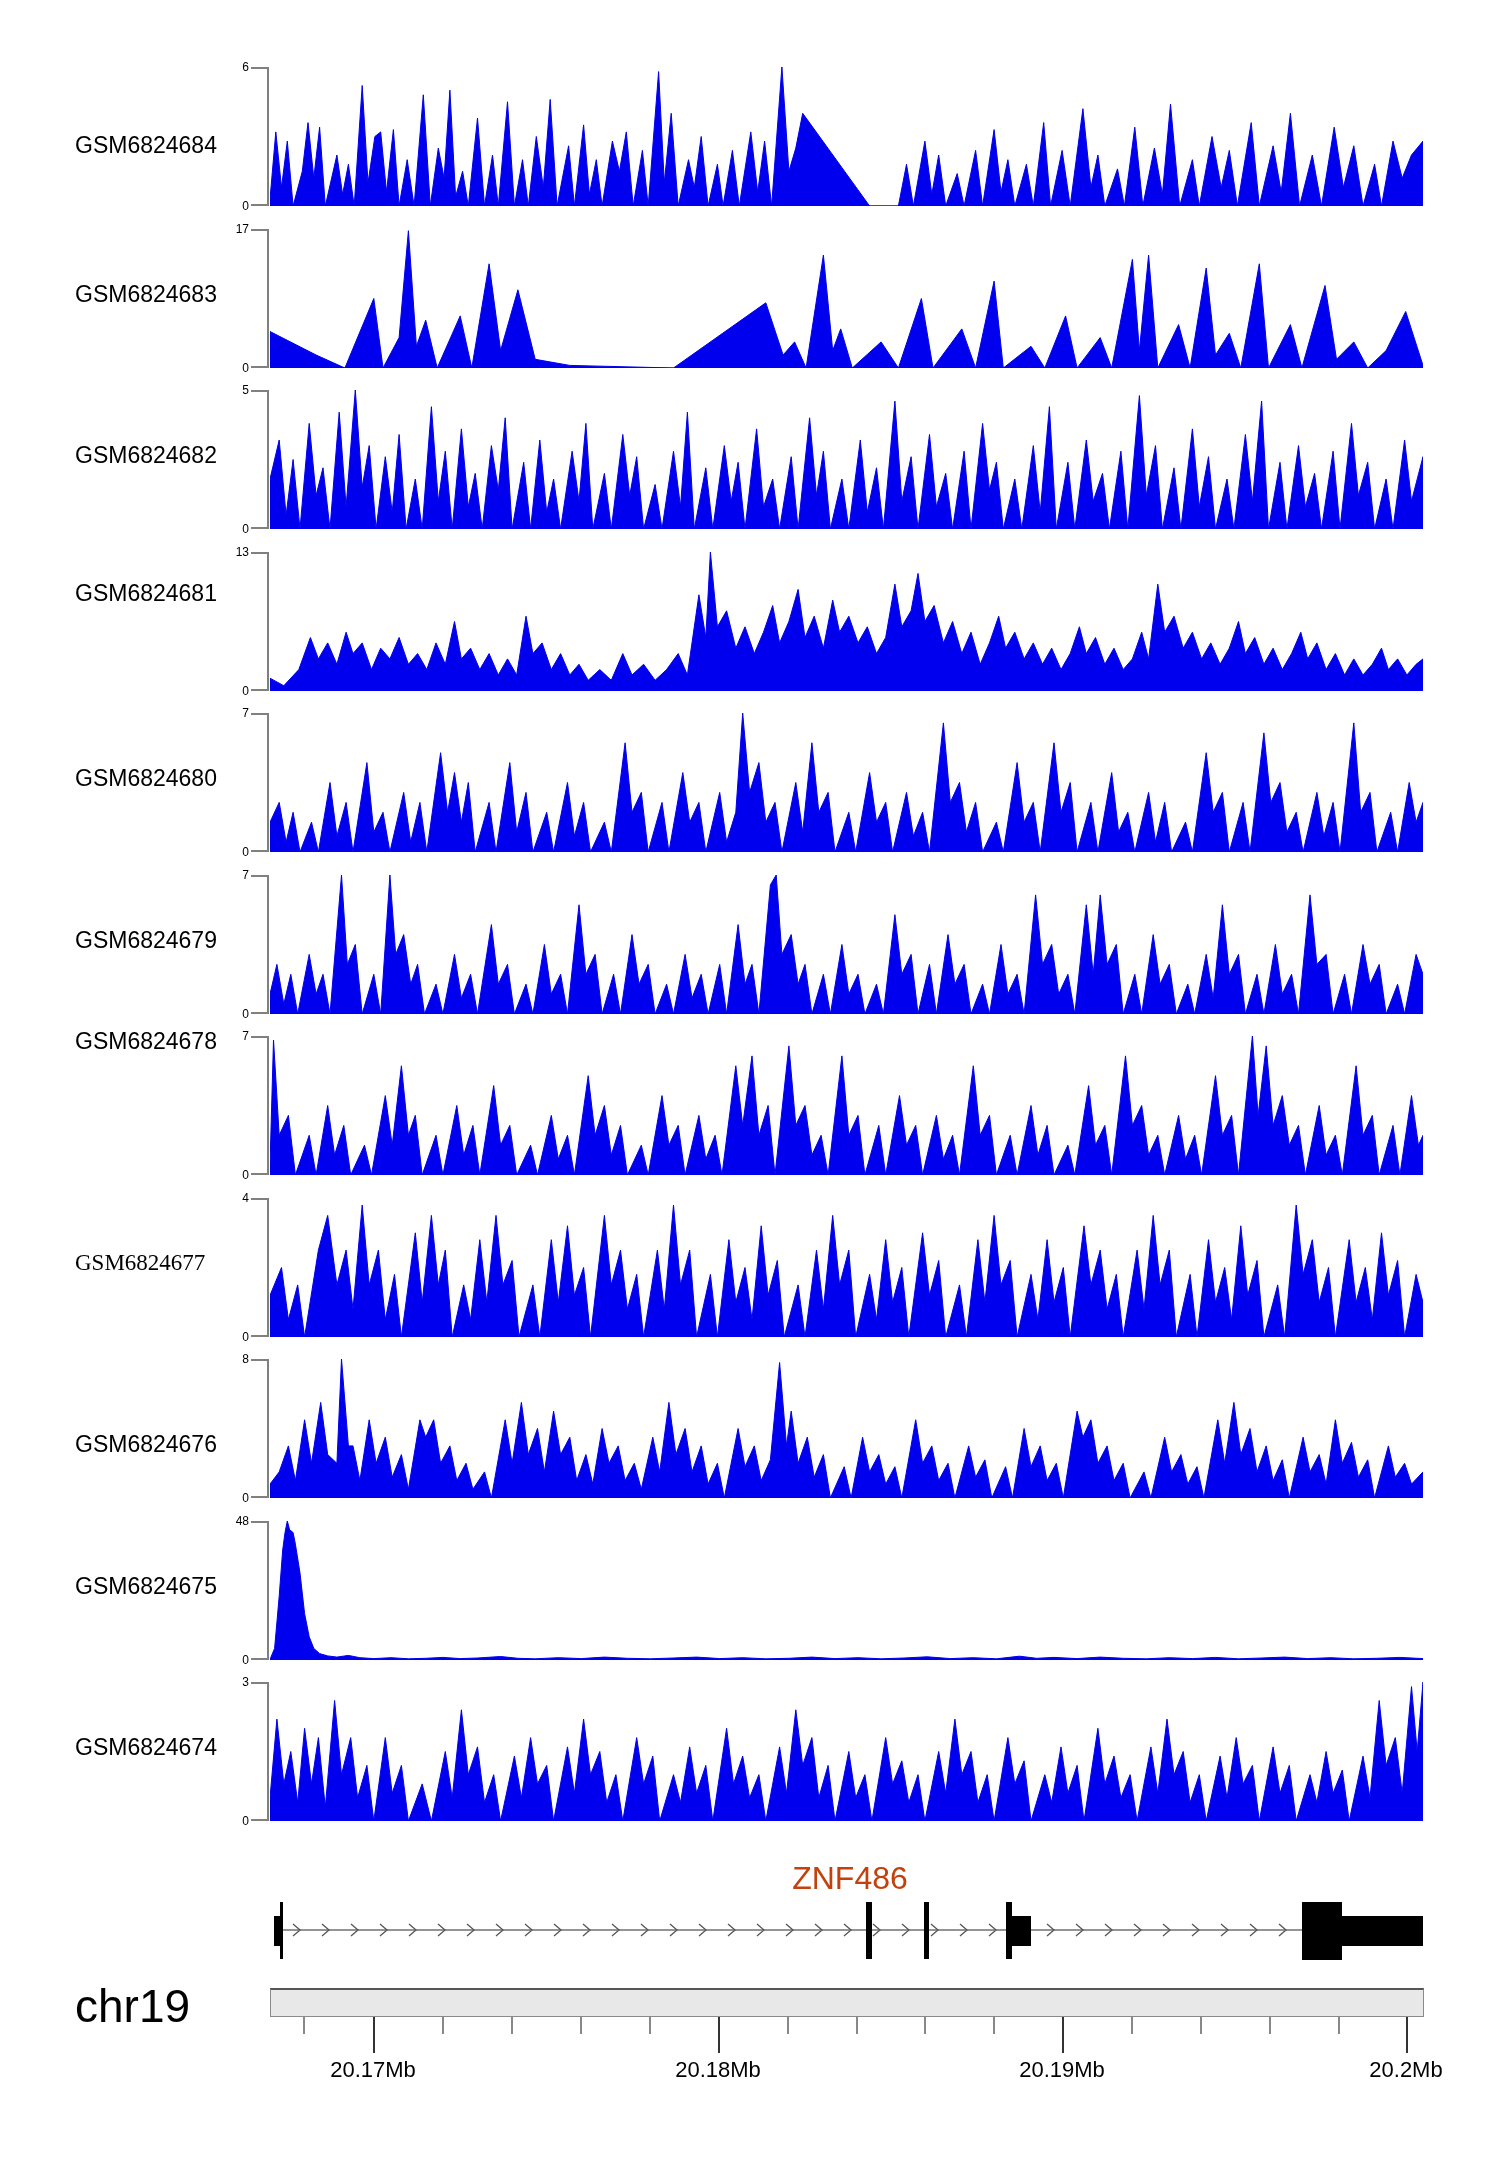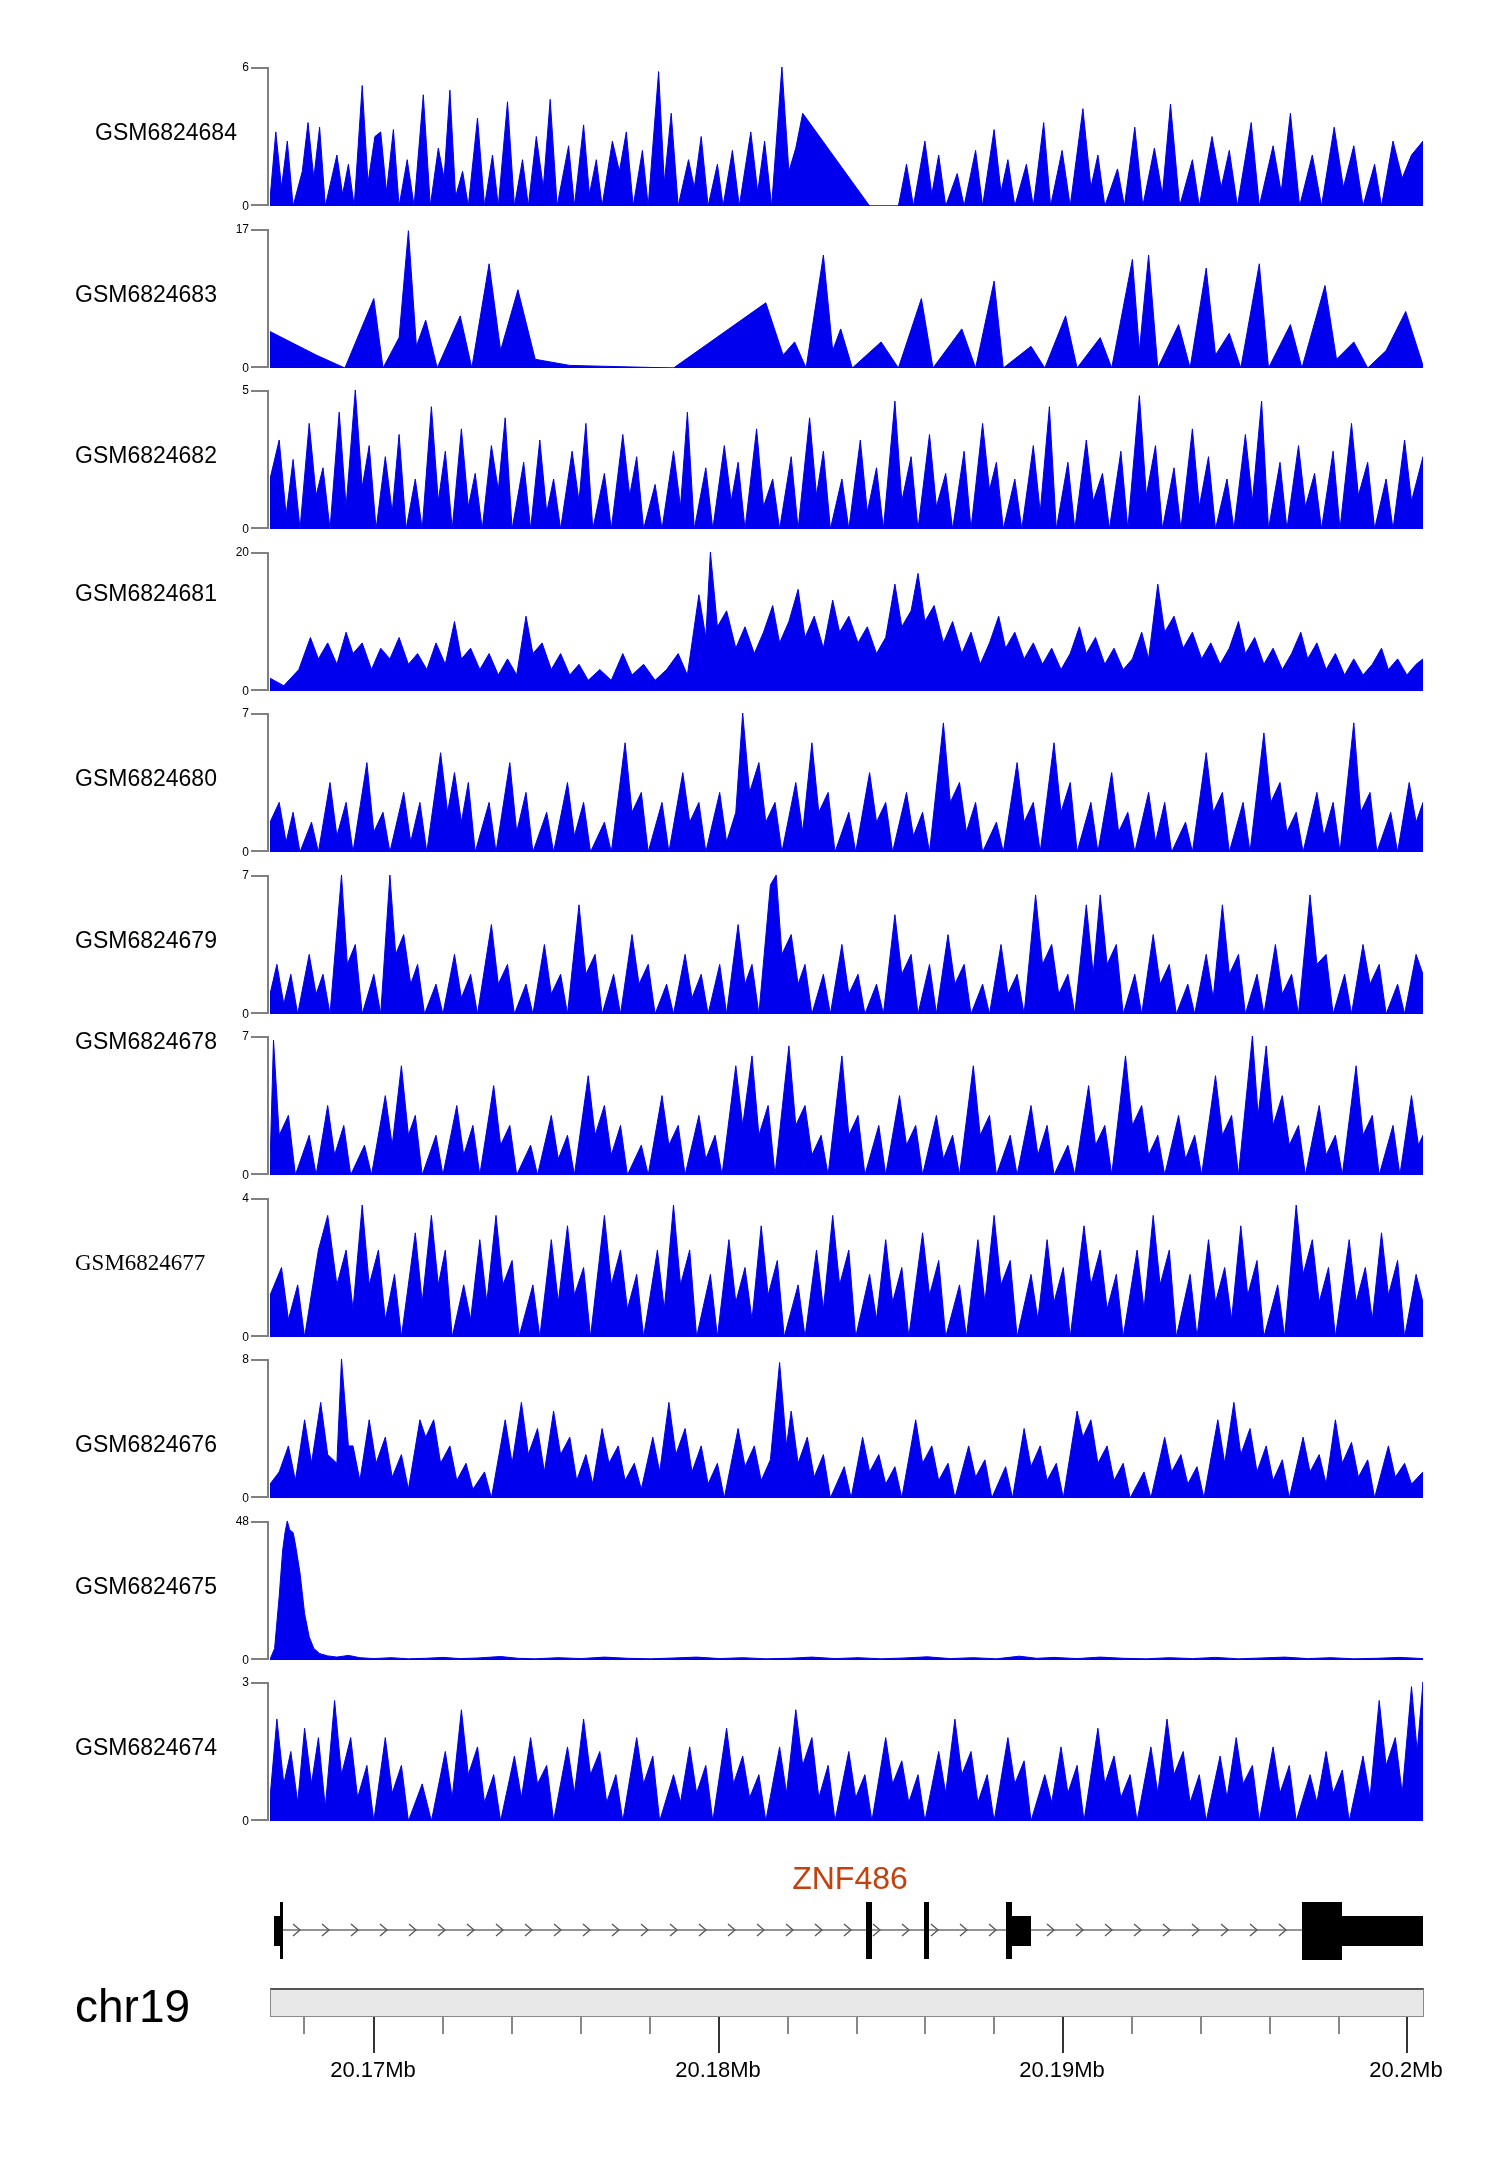--- a/index.html
+++ b/index.html
@@ -15,21 +15,21 @@
   #chrom-bar{position:absolute;background:#e8e8e8;border:1px solid #8a8a8a;border-top:2px solid #555;box-sizing:border-box;}
   .tick-major{position:absolute;width:2px;background:#333;}
   .tick-minor{position:absolute;width:2px;background:#888;}
   .tick-label{position:absolute;width:140px;margin-left:-70px;text-align:center;font-size:22px;color:#000;}
 </style>
 </head>
 <body>
 
 <div id="figure">
   <div id="tracks-container">
-      <div class="track-label" style="top: 119px; margin-left: 20px;">GSM6824684</div>
+      <div class="track-label" style="top: 132px;">GSM6824684</div>
       <div class="ylab" style="left: 189px; top: 61px;">6</div>
       <div class="ylab" style="left: 189px; top: 200px;">0</div>
       <div class="bracket-v" style="left: 267px; top: 67px; height: 139px;"></div>
       <div class="bracket-h" style="left: 251px; top: 67px; width: 16px;"></div>
       <div class="bracket-h" style="left: 251px; top: 204px; width: 16px;"></div>
       <svg class="plot-svg" width="1153" height="139" viewBox="0 0 1153 139" style="left: 270px; top: 67px;">
         <polygon points="0,139 0.0,132.1 5.8,64.9 11.5,120.5 17.3,74.1 23.1,139.0 32.3,104.3 38.0,55.6 43.8,111.2 49.6,60.2 55.3,139.0 66.9,88.0 72.6,127.4 78.4,97.3 84.2,139.0 92.2,18.5 98.0,115.8 104.9,69.5 110.7,64.9 116.5,125.1 123.4,62.6 129.1,139.0 137.2,92.7 144.1,139.0 153.3,27.8 160.3,139.0 168.3,81.1 174.1,111.2 179.9,23.2 185.6,129.7 192.6,104.3 198.3,139.0 207.5,51.0 214.5,139.0 222.5,88.0 228.3,139.0 237.5,34.8 244.4,139.0 252.5,92.7 258.3,139.0 266.3,69.5 273.3,120.5 280.2,32.4 287.1,139.0 298.6,78.8 304.4,139.0 313.6,57.9 319.4,127.4 326.3,92.7 332.1,139.0 342.4,74.1 349.4,104.3 356.3,64.9 363.2,139.0 372.4,83.4 378.2,139.0 388.6,4.6 394.3,115.8 401.2,46.3 408.2,139.0 418.5,92.7 424.3,120.5 431.2,69.5 438.1,139.0 447.4,97.3 453.1,139.0 462.4,83.4 469.3,139.0 480.8,64.9 487.7,125.1 494.6,74.1 501.6,139.0 511.9,0.0 518.9,104.3 525.8,81.1 532.7,46.3 599.6,139.0 628.4,139.0 636.5,97.3 643.4,139.0 654.9,74.1 661.8,127.4 668.7,88.0 675.7,139.0 687.2,106.6 694.1,139.0 705.6,83.4 712.6,139.0 724.1,62.6 731.0,125.1 737.9,92.7 744.8,139.0 756.4,97.3 763.3,139.0 773.7,55.6 780.6,139.0 792.1,83.4 800.2,139.0 812.9,41.7 820.9,120.5 827.9,88.0 834.8,139.0 847.5,101.9 854.4,139.0 864.8,60.2 872.8,139.0 884.4,81.1 892.4,127.4 900.5,37.1 909.7,139.0 922.4,92.7 929.3,139.0 942.0,69.5 951.2,120.5 959.3,83.4 967.4,139.0 981.2,55.6 989.3,139.0 1003.1,78.8 1011.2,125.1 1020.4,46.3 1029.6,139.0 1042.3,88.0 1051.5,139.0 1064.2,60.2 1073.4,120.5 1083.8,78.8 1093.0,139.0 1104.6,97.3 1111.5,139.0 1123.0,74.1 1132.2,111.2 1141.5,88.0 1153.0,74.1 1153,139" fill="#0000EE" stroke="#0000EE"></polygon>
       </svg>
       <div class="track-label" style="top: 281px;">GSM6824683</div>
       <div class="ylab" style="left: 189px; top: 223px;">17</div>
@@ -43,21 +43,21 @@
       <div class="track-label" style="top: 442px;">GSM6824682</div>
       <div class="ylab" style="left: 189px; top: 384px;">5</div>
       <div class="ylab" style="left: 189px; top: 523px;">0</div>
       <div class="bracket-v" style="left: 267px; top: 390px; height: 139px;"></div>
       <div class="bracket-h" style="left: 251px; top: 390px; width: 16px;"></div>
       <div class="bracket-h" style="left: 251px; top: 527px; width: 16px;"></div>
       <svg class="plot-svg" width="1153" height="139" viewBox="0 0 1153 139" style="left: 270px; top: 390px;">
         <polygon points="0,139 0.0,89.0 9.2,50.0 16.1,125.1 23.1,69.5 30.0,139.0 39.2,33.4 46.1,105.6 53.0,77.8 60.0,139.0 69.2,22.2 76.1,116.8 85.3,0.0 92.2,97.3 99.2,55.6 106.1,139.0 115.3,66.7 122.2,122.3 129.1,44.5 136.1,139.0 145.3,89.0 152.2,139.0 161.4,16.7 168.3,111.2 175.3,61.2 182.2,139.0 191.4,38.9 198.3,116.8 205.2,83.4 212.2,139.0 221.4,55.6 228.3,100.1 235.2,27.8 242.1,139.0 253.7,72.3 260.6,139.0 269.8,50.0 276.7,122.3 283.6,89.0 290.6,139.0 302.1,61.2 309.0,111.2 315.9,33.4 322.8,139.0 334.4,83.4 341.3,139.0 352.8,44.5 359.7,105.6 366.7,66.7 373.6,139.0 385.1,94.5 392.0,139.0 403.5,61.2 410.5,116.8 417.4,22.2 424.3,139.0 435.8,77.8 442.8,139.0 454.3,55.6 461.2,111.2 468.1,72.3 475.0,139.0 486.6,38.9 493.5,116.8 502.7,89.0 509.6,139.0 521.2,66.7 528.1,139.0 539.6,27.8 546.5,105.6 553.4,61.2 560.4,139.0 571.9,89.0 578.8,139.0 590.3,50.0 597.3,122.3 606.5,77.8 613.4,139.0 624.9,11.1 631.8,111.2 641.1,66.7 648.0,139.0 659.5,44.5 666.4,116.8 675.7,83.4 682.6,139.0 694.1,61.2 701.0,139.0 712.6,33.4 719.5,100.1 726.4,72.3 733.3,139.0 744.8,89.0 751.8,139.0 763.3,55.6 770.2,122.3 779.4,16.7 786.3,139.0 797.9,72.3 804.8,139.0 816.3,50.0 823.2,111.2 832.5,83.4 839.4,139.0 850.9,61.2 857.8,139.0 869.4,5.6 876.3,105.6 885.5,55.6 892.4,139.0 904.0,77.8 910.9,139.0 922.4,38.9 929.3,116.8 938.5,66.7 945.5,139.0 957.0,89.0 963.9,139.0 975.4,44.5 982.4,111.2 991.6,11.1 998.5,139.0 1010.0,72.3 1016.9,139.0 1028.5,55.6 1035.4,116.8 1044.6,83.4 1051.5,139.0 1063.1,61.2 1070.0,139.0 1081.5,33.4 1088.4,105.6 1097.7,72.3 1104.6,139.0 1116.1,89.0 1123.0,139.0 1134.6,50.0 1141.5,111.2 1153.0,66.7 1153,139" fill="#0000EE" stroke="#0000EE"></polygon>
       </svg>
       <div class="track-label" style="top: 580px;">GSM6824681</div>
-      <div class="ylab" style="left: 189px; top: 546px;">20</div>
+      <div class="ylab" style="left: 189px; top: 546px;">13</div>
       <div class="ylab" style="left: 189px; top: 685px;">0</div>
       <div class="bracket-v" style="left: 267px; top: 552px; height: 139px;"></div>
       <div class="bracket-h" style="left: 251px; top: 552px; width: 16px;"></div>
       <div class="bracket-h" style="left: 251px; top: 689px; width: 16px;"></div>
       <svg class="plot-svg" width="1153" height="139" viewBox="0 0 1153 139" style="left: 270px; top: 552px;">
         <polygon points="0,139 0.0,126.2 13.8,133.7 28.8,117.6 40.4,85.5 48.4,106.9 57.7,90.9 66.9,112.3 76.1,80.2 83.0,101.6 92.2,90.9 101.5,117.6 110.7,96.2 119.9,106.9 129.1,85.5 138.4,112.3 147.6,101.6 156.8,117.6 166.0,90.9 175.3,112.3 184.5,69.5 191.4,106.9 200.6,96.2 209.8,117.6 219.1,101.6 228.3,123.0 237.5,106.9 246.7,123.0 256.0,64.2 262.9,101.6 272.1,90.9 281.3,117.6 290.6,101.6 299.8,123.0 309.0,112.3 318.2,128.3 329.8,117.6 341.3,128.3 352.8,101.6 362.0,123.0 373.6,112.3 385.1,128.3 396.6,117.6 408.2,101.6 417.4,123.0 428.9,42.8 435.8,85.5 440.4,0.0 447.4,74.8 456.6,58.8 465.8,96.2 475.0,74.8 484.3,101.6 493.5,80.2 502.7,53.5 509.6,90.9 518.9,69.5 528.1,37.4 535.0,85.5 544.2,64.2 553.4,96.2 562.7,48.1 569.6,80.2 578.8,64.2 588.0,90.9 597.3,74.8 606.5,101.6 615.7,85.5 624.9,32.1 631.8,74.8 641.1,58.8 648.0,21.4 654.9,69.5 664.1,53.5 673.4,90.9 682.6,69.5 691.8,101.6 701.0,80.2 710.2,112.3 719.5,90.9 728.7,64.2 735.6,96.2 744.8,80.2 754.1,106.9 763.3,90.9 772.5,112.3 781.7,96.2 791.0,117.6 800.2,101.6 809.4,74.8 816.3,101.6 825.5,85.5 834.8,112.3 844.0,96.2 853.2,117.6 862.4,106.9 871.7,80.2 878.6,106.9 887.8,32.1 894.7,80.2 904.0,64.2 913.2,96.2 922.4,80.2 931.6,106.9 940.8,90.9 950.1,112.3 959.3,96.2 968.5,69.5 975.4,101.6 984.7,85.5 993.9,112.3 1003.1,96.2 1012.3,117.6 1021.6,101.6 1030.8,80.2 1037.7,106.9 1046.9,90.9 1056.1,117.6 1065.4,101.6 1074.6,123.0 1083.8,106.9 1093.0,123.0 1102.3,112.3 1111.5,96.2 1118.4,117.6 1127.6,106.9 1136.9,123.0 1146.1,112.3 1153.0,106.9 1153,139" fill="#0000EE" stroke="#0000EE"></polygon>
       </svg>
       <div class="track-label" style="top: 765px;">GSM6824680</div>
       <div class="ylab" style="left: 189px; top: 707px;">7</div>
       <div class="ylab" style="left: 189px; top: 846px;">0</div>

